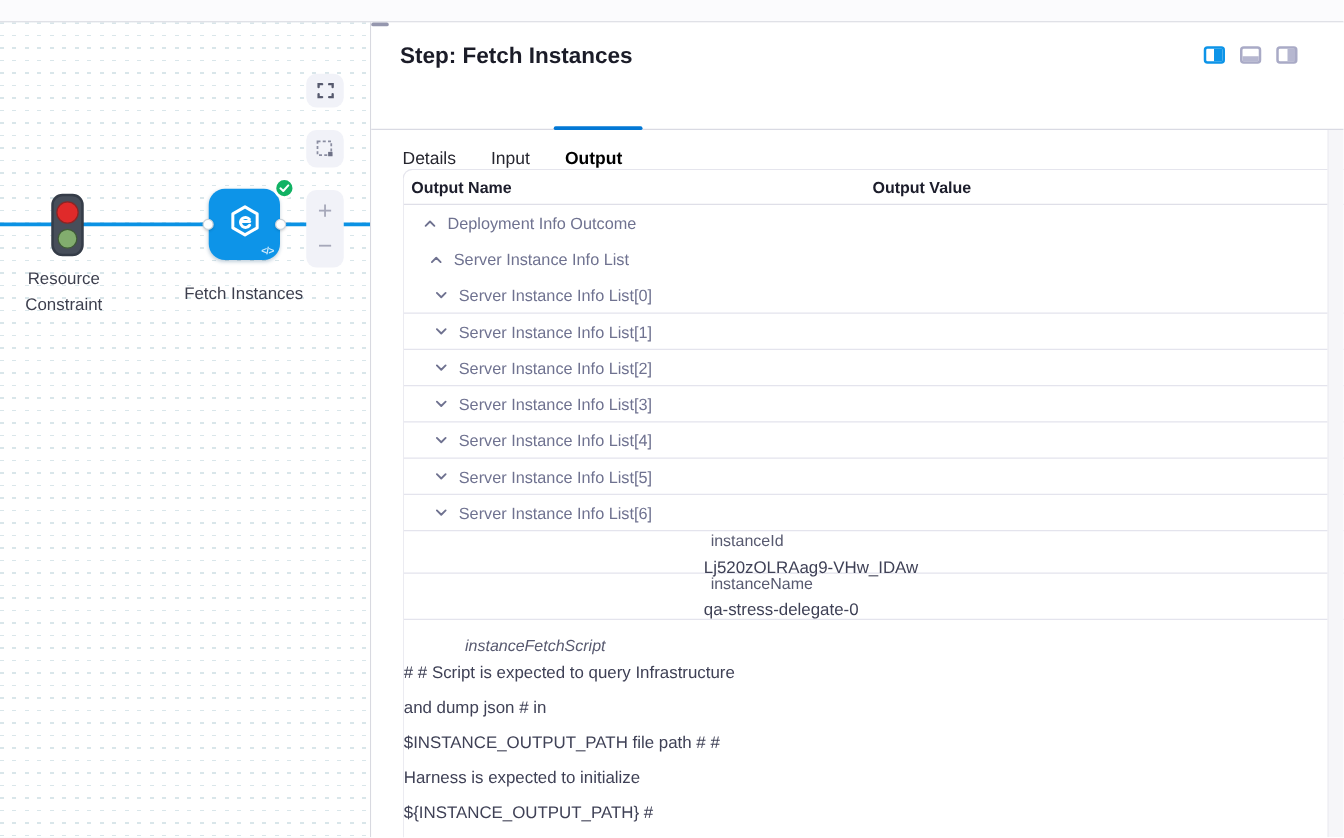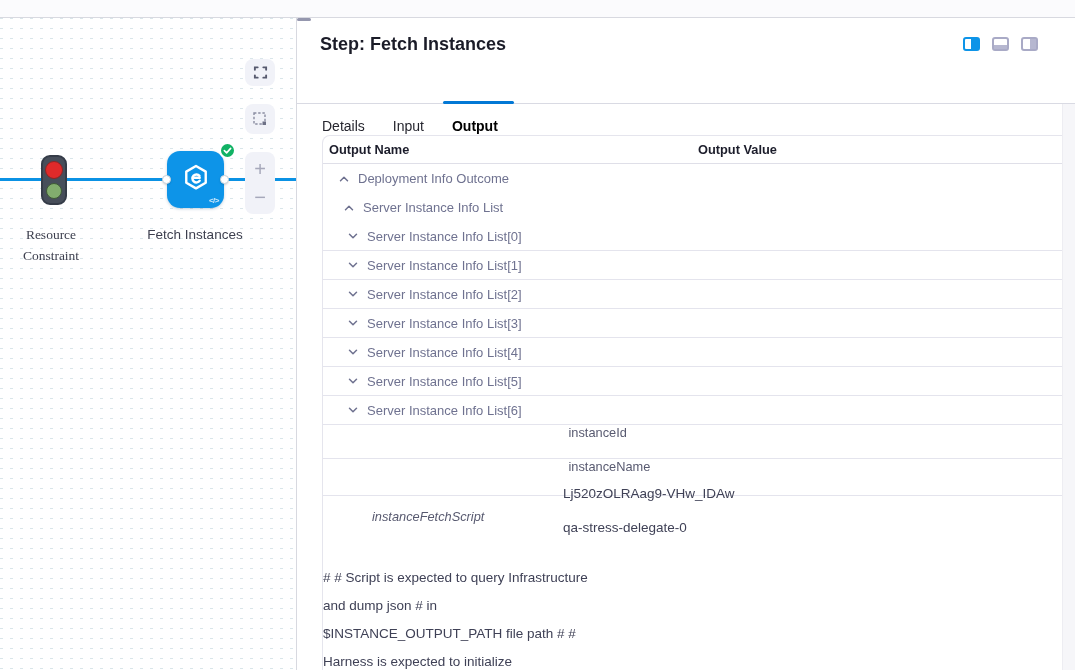--- a/index.html
+++ b/index.html
@@ -36,21 +36,21 @@
   .code-glyph { position:absolute; right:5px; bottom:3px; color:#cfeafc; font-size:8px; font-weight:bold;
                 letter-spacing:-0.5px; }
   .badge { position:absolute; left:219px; top:124px; width:17px; height:17px; border-radius:50%;
            background:#11b264; border:2px solid #fff; display:flex; align-items:center; justify-content:center; }
   .port { position:absolute; width:9px; height:9px; border-radius:50%; background:#fff;
           border:1px solid #c9d2da; box-shadow:0 1px 2px rgba(0,0,0,.15); }
   .port.left  { left:162px; top:157px; }
   .port.right { left:220px; top:157px; }
 
   .node-label { position:absolute; color:#3d3f4e; font-size:13.5px; text-align:center; line-height:21px; }
-  .label-rc { left:3px;  top:206px; width:96px;font-family:Liberation Serif, serif; }
+  .label-rc { left:3px;  top:194px; width:96px; }
   .label-fi { left:128px; top:206px; width:134px; }
 
   
   .zbtn { position:absolute; left:245px; width:30px; background:#f1f2f8; border-radius:8px;
           display:flex; align-items:center; justify-content:center; cursor:pointer; }
   .zbtn-fullscreen { top:41px;  height:27px; }
   .zbtn-marquee    { top:86px;  height:30px; }
   .zbtn-zoomgroup  { top:134px; height:62px; flex-direction:column; justify-content:space-between;
                      padding:6px 0; }
   .zchar { color:#a6a8ba; font-size:20px; line-height:22px; font-weight:400; }
@@ -93,21 +93,21 @@
   .grow.lvl2 { padding-left:20px; }
   .grow.lvl3 { padding-left:24px; }
   .grow-label { font-size:13px; color:#6f7290; white-space:nowrap; }
 
   .kvrow { display:flex; align-items:center; border-bottom:1px solid #e4e4ed;flex-direction:column; }
   .kvrow.r1 { height:34px; }
   .kvrow.r2 { height:37px; }
   .kvrow.script { border-bottom:none; align-items:flex-start; padding-top:9px; min-height:160px; }
   .kv-key { width:375px; flex:none; padding-left:49px; font-size:12.8px; color:#585a70; }
   .kvrow.script .kv-key { padding-top:4px;font-style:italic; }
-  .kv-value { width:288px; font-size:13.5px; color:#3f4156; line-height:28px; word-wrap:break-word;margin-top:40px; }
+  .kv-value { width:288px; font-size:13.5px; color:#3f4156; line-height:28px; word-wrap:break-word; }
 </style>
 </head>
 <body>
 
 <div id="stage">
 
   <div class="topbar"></div>
 
   <div class="canvas">
     <div class="connector"></div>

